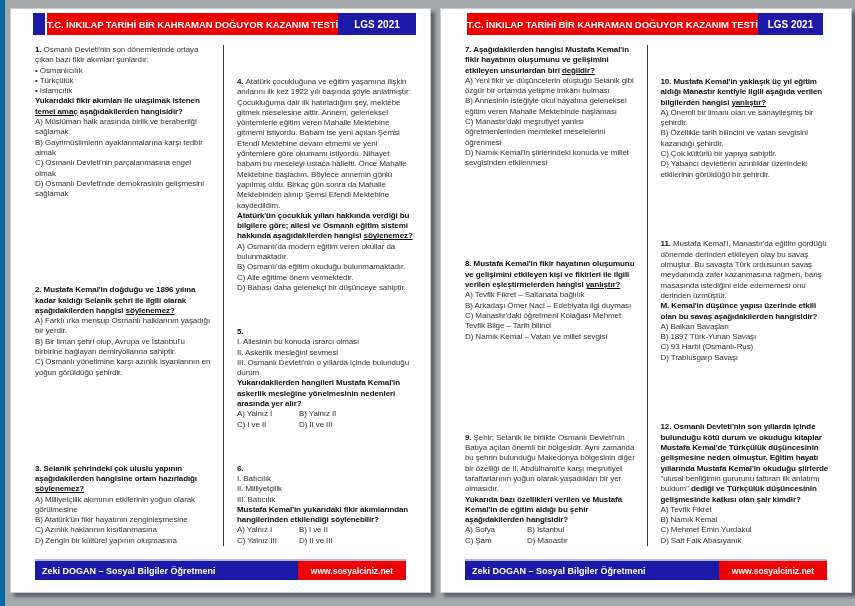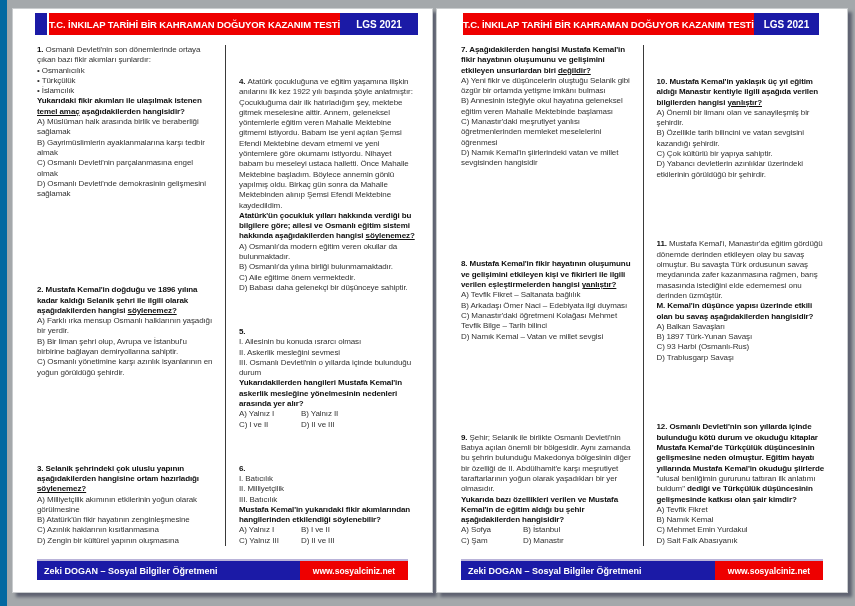--- a/index.html
+++ b/index.html
@@ -1,18 +1,18 @@
 <!DOCTYPE html>
 <html style="--red: #ee0000; --navy: #1b1aa6;"><head>
 <meta charset="utf-8">
 <style>
   html,body{margin:0;padding:0;width:855px;height:606px;overflow:hidden;
     background:#a4a8ab;font-family:"Liberation Sans",sans-serif;}
   .canvas{position:relative;width:855px;height:606px;background:#a4a8ab;
-    border-left:7px solid #0369a1;box-sizing:border-box;display:flex;gap:3px;padding:8px 0 0 5px;}
+    border-left:5px solid #0369a1;box-sizing:border-box;display:flex;gap:9px;padding:8px 0 0 5px;}
   .page{position:relative;background:#ffffff;height:585px;box-sizing:border-box;
     border:1px solid #c9ccce;box-shadow:4px 4px 3px rgba(38,42,66,0.55);flex:0 0 auto;}
   .page.p1{width:421px;}
   .page.p2{width:412px;}
 
   
   .banner{display:flex;height:22px;margin:4px 14px 0 22px;}
   .page.p2 .banner{margin:4px 28px 0 26px;}
   .tab{width:13px;background:var(--navy);margin-right:2px;}
   .banner-title{flex:1;background:var(--red);color:#fff;font-weight:bold;
@@ -87,21 +87,21 @@
               <div class="opt">D) Zengin bir kültürel yapının oluşmasına</div>
             </div>
           </div>
         </div>
       <div class="col c2">
           <div class="question">
             <div class="para"><span class="b">4. </span><span>Atatürk çocukluğuna ve eğitim yaşamına ilişkin anılarını ilk kez 1922 yılı başında şöyle anlatmıştır: Çocukluğuma dair ilk hatırladığım şey, mektebe gitmek meselesine aittir. Annem, geleneksel yöntemlerle eğitim veren Mahalle Mektebine gitmemi istiyordu. Babam ise yeni açılan Şemsi Efendi Mektebine devam etmemi ve yeni yöntemlere göre okumamı istiyordu. Nihayet babam bu meseleyi ustaca halletti. Önce Mahalle Mektebine başladım. Böylece annemin gönlü yapılmış oldu. Birkaç gün sonra da Mahalle Mektebinden alınıp Şemsi Efendi Mektebine kaydedildim.</span></div>
             <div class="para"><span class="b">Atatürk'ün çocukluk yılları hakkında verdiği bu bilgilere göre; ailesi ve Osmanlı eğitim sistemi hakkında aşağıdakilerden hangisi </span><span class="b u">söylenemez?</span></div>
             <div class="opts">
               <div class="opt">A) Osmanlı'da modern eğitim veren okullar da bulunmaktadır.</div>
-              <div class="opt">B) Osmanlı'da yılına birliği bulunmamaktadır.</div>
+              <div class="opt">B) Osmanlı'da eğitim okuduğu bulunmamaktadır.</div>
               <div class="opt">C) Aile eğitime önem vermektedir.</div>
               <div class="opt">D) Babası daha gelenekçi bir düşünceye sahiptir.</div>
             </div>
           </div>
           <div class="question">
             <div class="para"><span class="b">5.</span></div>
             <div class="para"><span>I. Ailesinin bu konuda ısrarcı olması</span></div>
             <div class="para"><span>II. Askerlik mesleğini sevmesi</span></div>
             <div class="para"><span>III. Osmanlı Devleti'nin o yıllarda içinde bulunduğu durum</span></div>
             <div class="para"><span class="b">Yukarıdakilerden hangileri Mustafa Kemal'in askerlik mesleğine yönelmesinin nedenleri arasında yer alır?</span></div>
@@ -140,21 +140,21 @@
       <div class="banner-badge">LGS 2021</div>
     </div>
     <div class="cols">
       <div class="col c1">
           <div class="question">
             <div class="para"><span class="b">7. Aşağıdakilerden hangisi Mustafa Kemal'in fikir hayatının oluşumunu ve gelişimini etkileyen unsurlardan biri </span><span class="b u">değildir?</span></div>
             <div class="opts">
               <div class="opt">A) Yeni fikir ve düşüncelerin oluştuğu Selanik gibi özgür bir ortamda yetişme imkânı bulması</div>
               <div class="opt">B) Annesinin isteğiyle okul hayatına geleneksel eğitim veren Mahalle Mektebinde başlaması</div>
               <div class="opt">C) Manastır'daki meşrutiyet yanlısı öğretmenlerinden memleket meselelerini öğrenmesi</div>
-              <div class="opt">D) Namık Kemal'in şiirlerindeki vatan ve millet sevgisinden hangisidir</div>
+              <div class="opt">D) Namık Kemal'in şiirlerindeki konuda ve millet sevgisinden etkilenmesi</div>
             </div>
           </div>
           <div class="question">
             <div class="para"><span class="b">8. Mustafa Kemal'in fikir hayatının oluşumunu ve gelişimini etkileyen kişi ve fikirleri ile ilgili verilen eşleştirmelerden hangisi </span><span class="b u">yanlıştır?</span></div>
             <div class="opts">
               <div class="opt">A) Tevfik Fikret – Saltanata bağlılık</div>
               <div class="opt">B) Arkadaşı Ömer Naci – Edebiyata ilgi duyması</div>
               <div class="opt">C) Manastır'daki öğretmeni Kolağası Mehmet Tevfik Bilge – Tarih bilinci</div>
               <div class="opt">D) Namık Kemal – Vatan ve millet sevgisi</div>
             </div>

